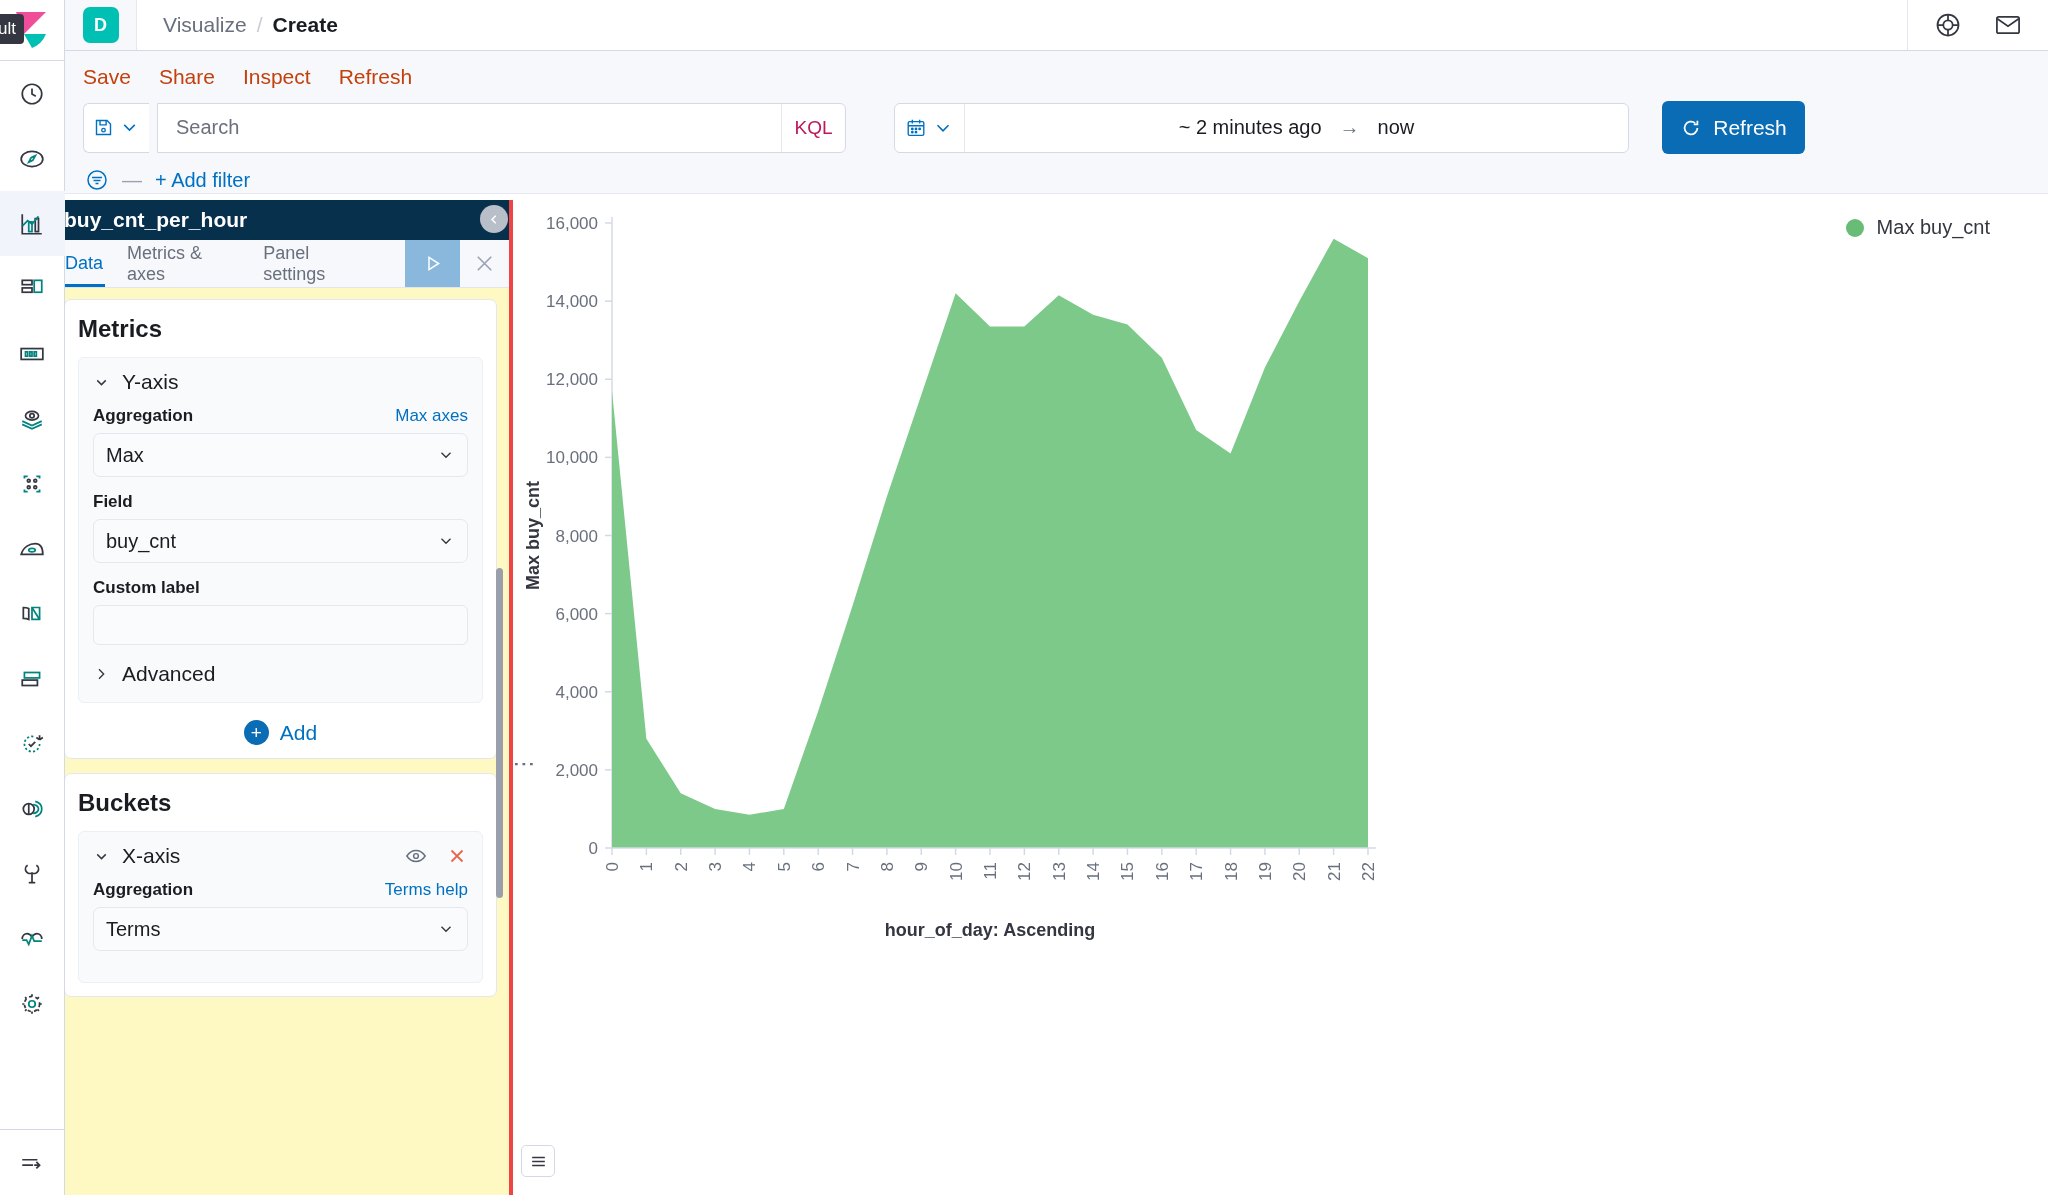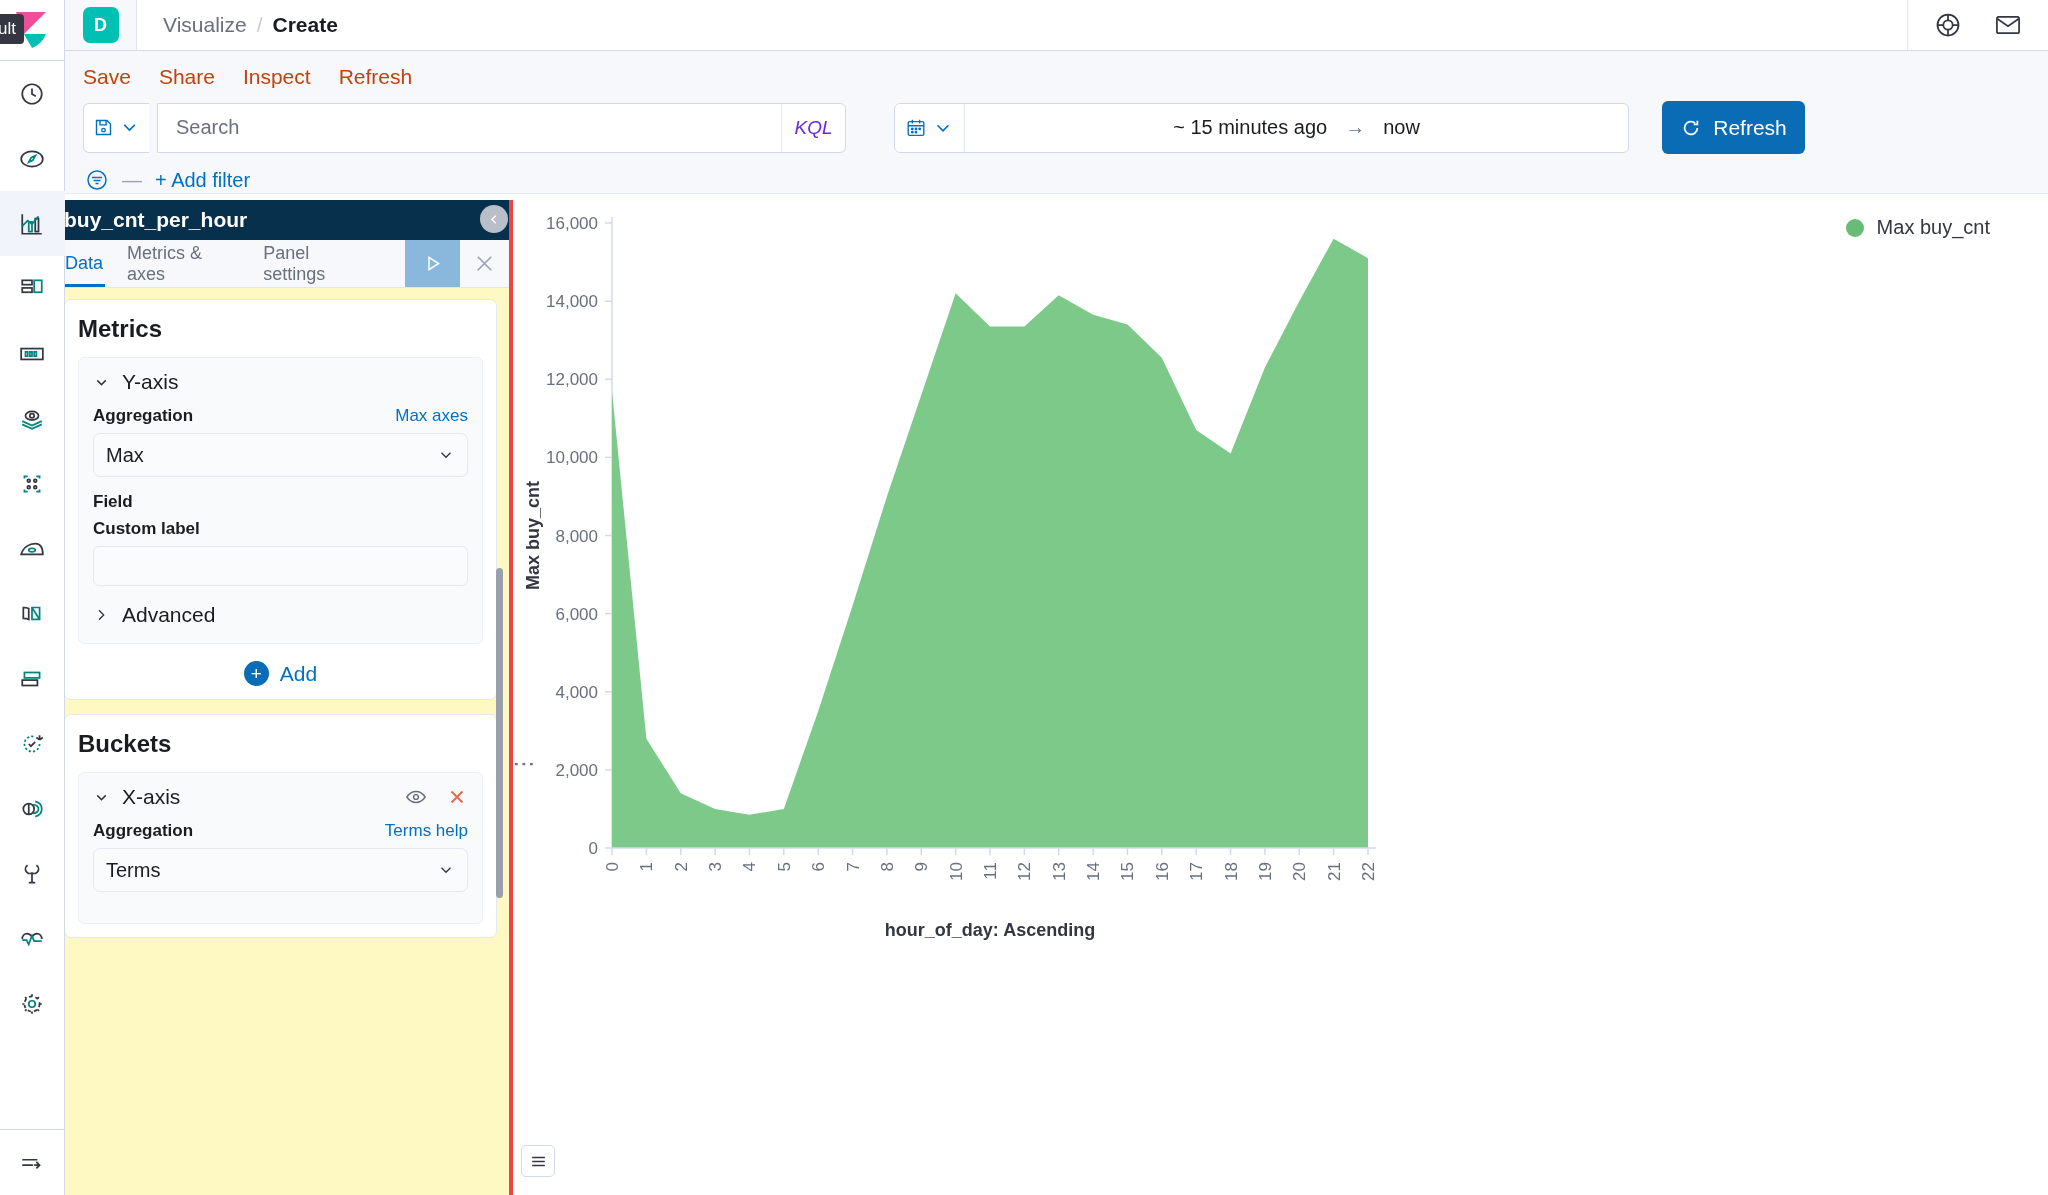--- a/index.html
+++ b/index.html
@@ -97,21 +97,21 @@
   }
   #search-input {
     flex: 1; border: none; outline: none; height: 46px;
     font-size: 20px; padding-left: 18px; color: #1a1c21;
     font-family: "Liberation Sans", sans-serif; background: transparent;
   }
   #search-input::placeholder { color: #6a717d; }
   #kql-badge {
     width: 64px; height: 48px; border-left: 1px solid #e3e7ef;
     display: flex; align-items: center; justify-content: center;
-    color: #6d28d9; font-size: 19px; cursor: pointer; font-style: italic;
+    color: #be185d; font-size: 19px; cursor: pointer;
   }
   #date-picker {
     margin-left: 40px; height: 50px; flex: 1; max-width: 735px;
     background: #fff; border: 1px solid #d3dae6; border-radius: 6px;
     display: flex; align-items: center;
   }
   #cal-btn {
     width: 70px; height: 48px; display: flex; align-items: center;
     justify-content: center; gap: 5px; border-right: 1px solid #e3e7ef;
     cursor: pointer;
@@ -457,21 +457,21 @@
             <circle cx="12" cy="13" r=".8" fill="#0071c2"></circle>
           <circle cx="16" cy="13" r=".8" fill="#0071c2"></circle>
             <circle cx="8" cy="16.5" r=".8" fill="#0071c2"></circle>
           <circle cx="12" cy="16.5" r=".8" fill="#0071c2"></circle>
         </svg>
         <svg viewBox="0 0 24 24" fill="none" stroke="#0071c2" stroke-width="1.8" width="17" height="17">
           <path d="M6 9l6 6 6-6"></path>
         </svg>
       </div>
       <div id="date-range">
-        <span>~ 15 minutes ago</span>
+        <span>~ 2 minutes ago</span>
         <span class="arrow-glyph">→</span>
         <span>now</span>
       </div>
     </div>
     <div id="refresh-btn">
       <svg viewBox="0 0 24 24" fill="none" stroke="#fff" stroke-width="1.9">
         <path d="M19 12a7 7 0 1 1-2.5-5.4"></path>
           <path d="M19 4v4h-4"></path>
       </svg>
       <span>Refresh</span>
@@ -531,20 +531,26 @@
         </div>
         <div class="select-box">
           <span class="val">Max</span>
           <svg class="chev" viewBox="0 0 24 24" fill="none" stroke="#343741" stroke-width="1.8">
             <path d="M6 9l6 6 6-6"></path>
           </svg>
         </div>
 
         <div class="field-label-row">
           <span class="field-label">Field</span>
+        </div>
+        <div class="select-box">
+          <span class="val">buy_cnt</span>
+          <svg class="chev" viewBox="0 0 24 24" fill="none" stroke="#343741" stroke-width="1.8">
+            <path d="M6 9l6 6 6-6"></path>
+          </svg>
         </div>
 
         <div class="field-label-row">
           <span class="field-label">Custom label</span>
         </div>
         <div class="text-box"></div>
 
         <div class="advanced-row">
           <svg class="chev" viewBox="0 0 24 24" fill="none" stroke="#343741" stroke-width="2">
             <path d="M9 5l7 7-7 7"></path>

